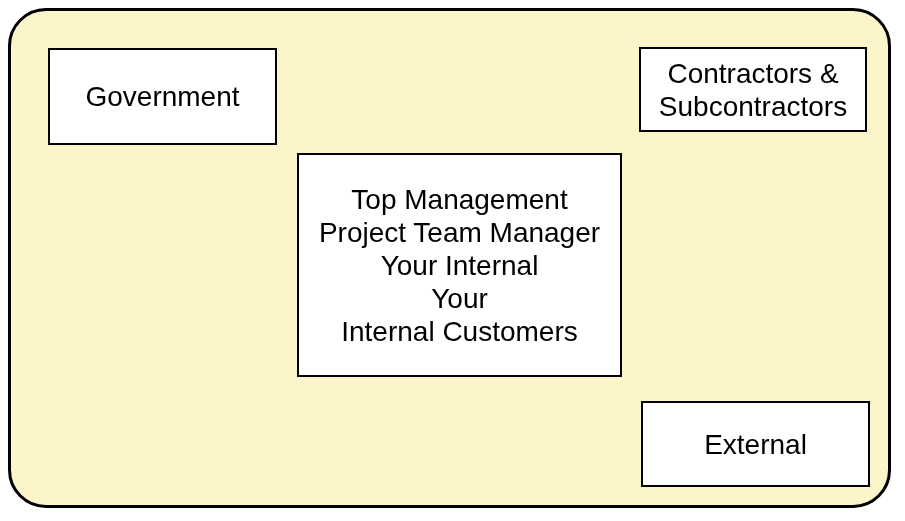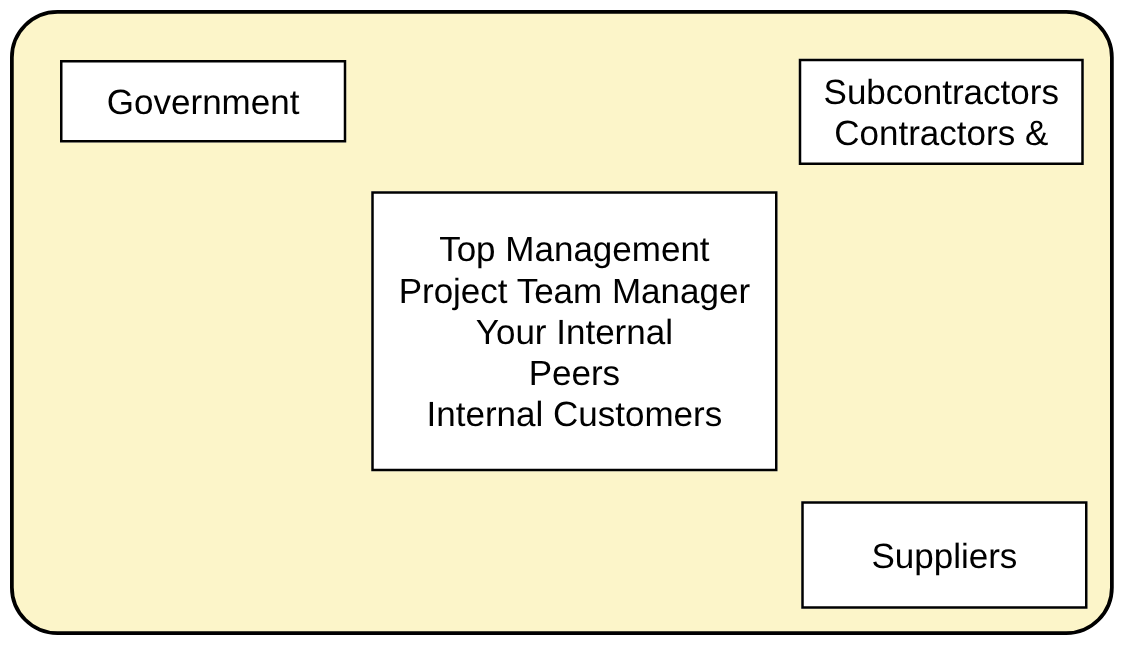--- a/index.html
+++ b/index.html
@@ -35,21 +35,21 @@
     display: flex;
     flex-direction: column;
     align-items: center;
     justify-content: center;
     text-align: center;
     font-size: 28px;
     line-height: 33px;
   }
   .node-government {
     left: 37px; top: 37px;
-    width: 229px; height: 66px;
+    width: 229px; height: 97px;
   }
   .node-contractors {
     left: 628px; top: 36px;
     width: 228px; height: 85px;
   }
   .node-center {
     left: 286px; top: 142px;
     width: 325px; height: 224px; align-items: center;
   }
   .node-external {
@@ -66,31 +66,31 @@
 <body>
 
 <div class="stage">
   <div class="canvas">
 
     <div class="node node-government">
       <span class="line">Government</span>
     </div>
 
     <div class="node node-contractors">
+      <span class="line">Contractors &amp;</span>
       <span class="line">Subcontractors</span>
-      <span class="line">Contractors &amp;</span>
     </div>
 
     <div class="node node-center">
       <span class="line">Top Management</span>
       <span class="line">Project Team Manager</span>
       <span class="line">Your Internal</span>
-      <span class="line">Peers</span>
+      <span class="line">Your</span>
       <span class="line">Internal Customers</span>
     </div>
 
 
     <div class="node node-suppliers">
-      <span class="line">Suppliers</span>
+      <span class="line">External</span>
     </div>
 
   </div>
 </div>
 
 </body></html>

